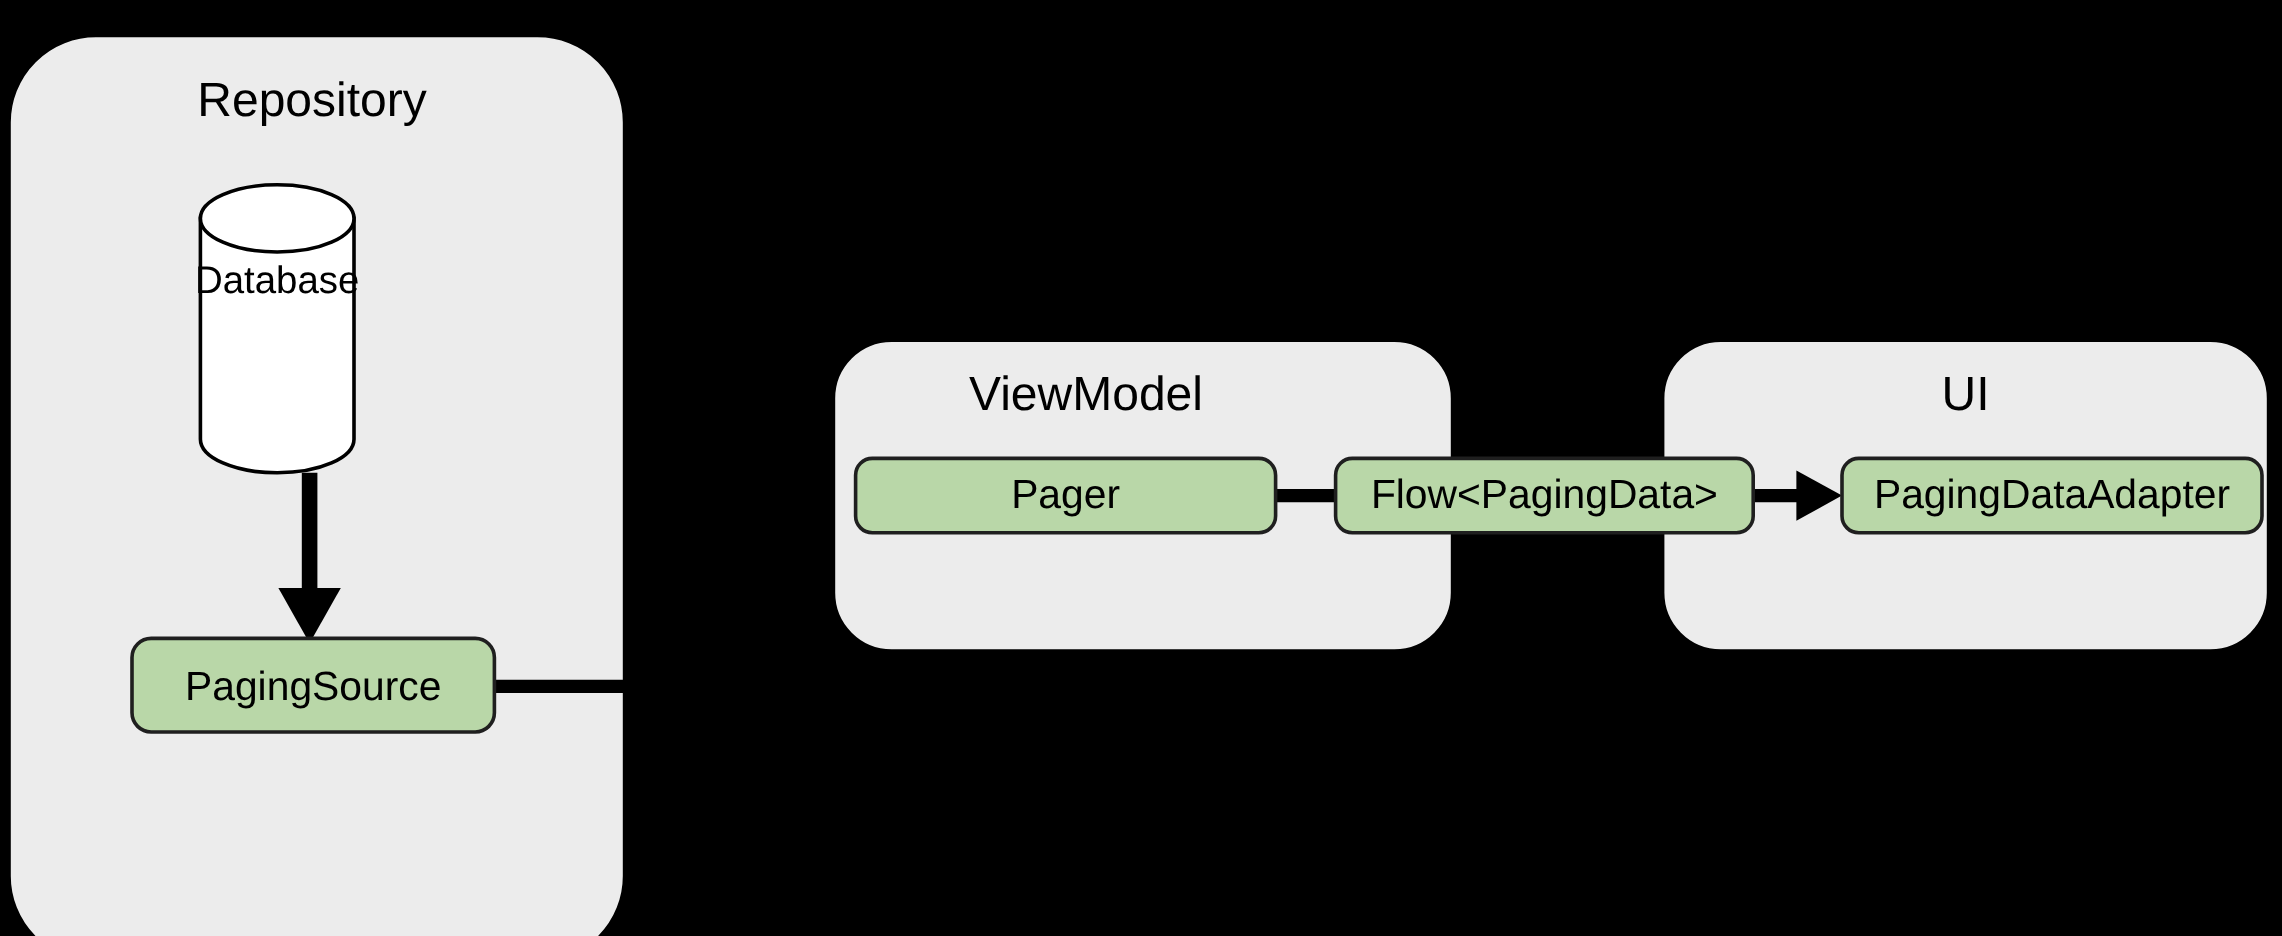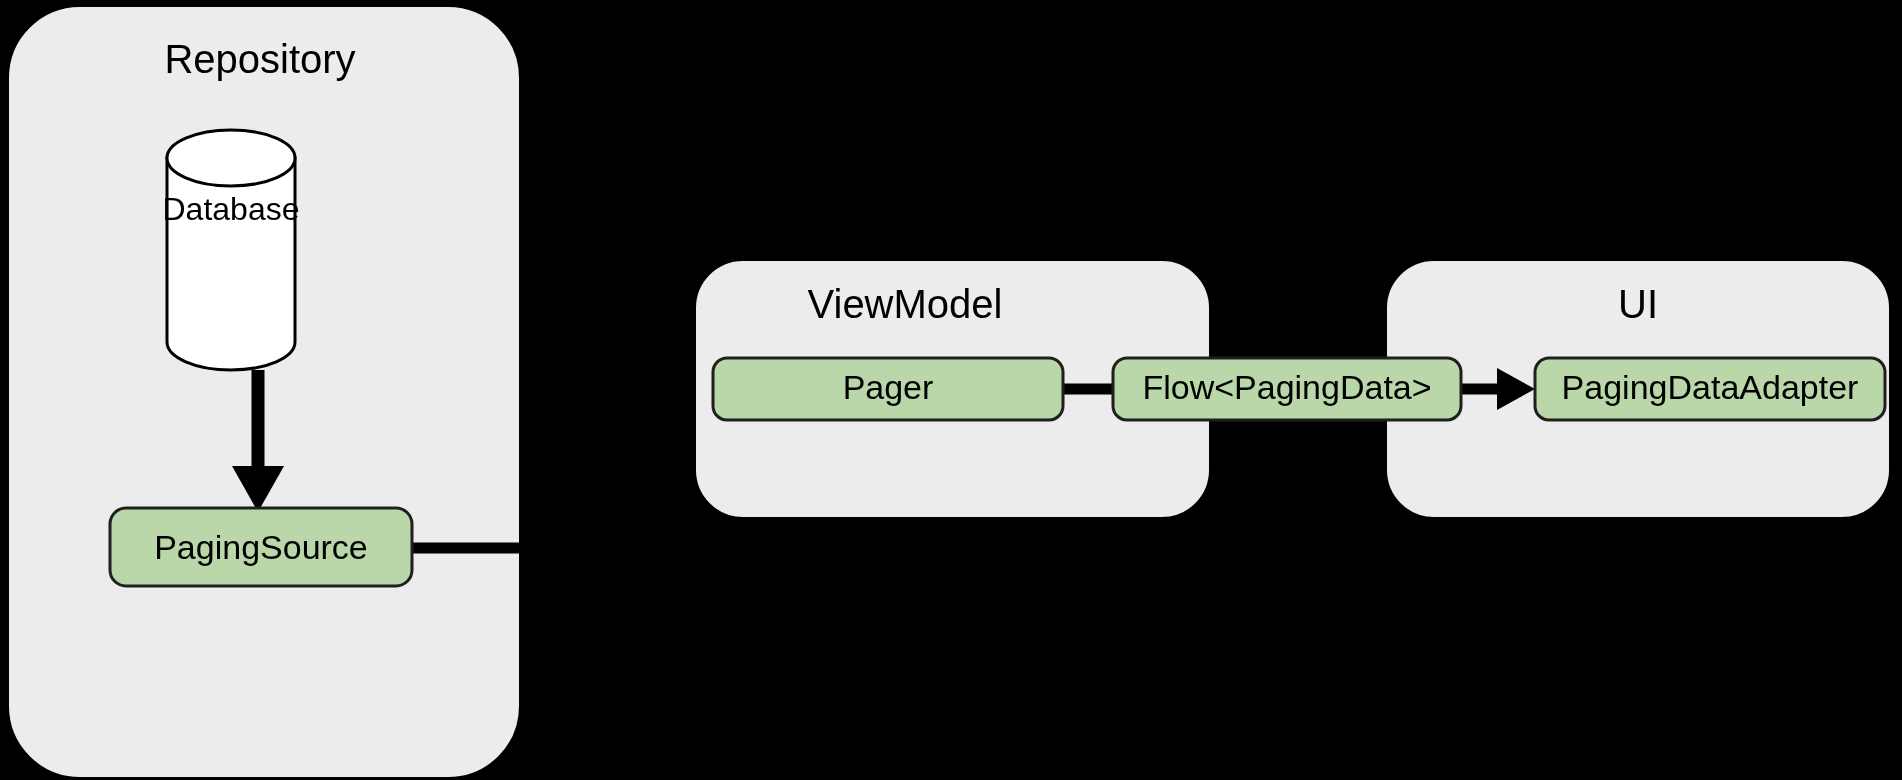--- a/index.html
+++ b/index.html
@@ -11,20 +11,21 @@
     width: 1902px;
     height: 780px;
     overflow: hidden;
     font-family: "Liberation Sans", sans-serif;
   }
   #canvas {
     position: relative;
     width: 1902px;
     height: 604px;
     background: #000000;
+    margin-top: 24px;
   }
   #canvas svg.layer {
     position: absolute;
     top: 0;
     left: 0;
     width: 1902px;
     height: 780px;
   }
   .panel-title {
     font-size: 40px;

